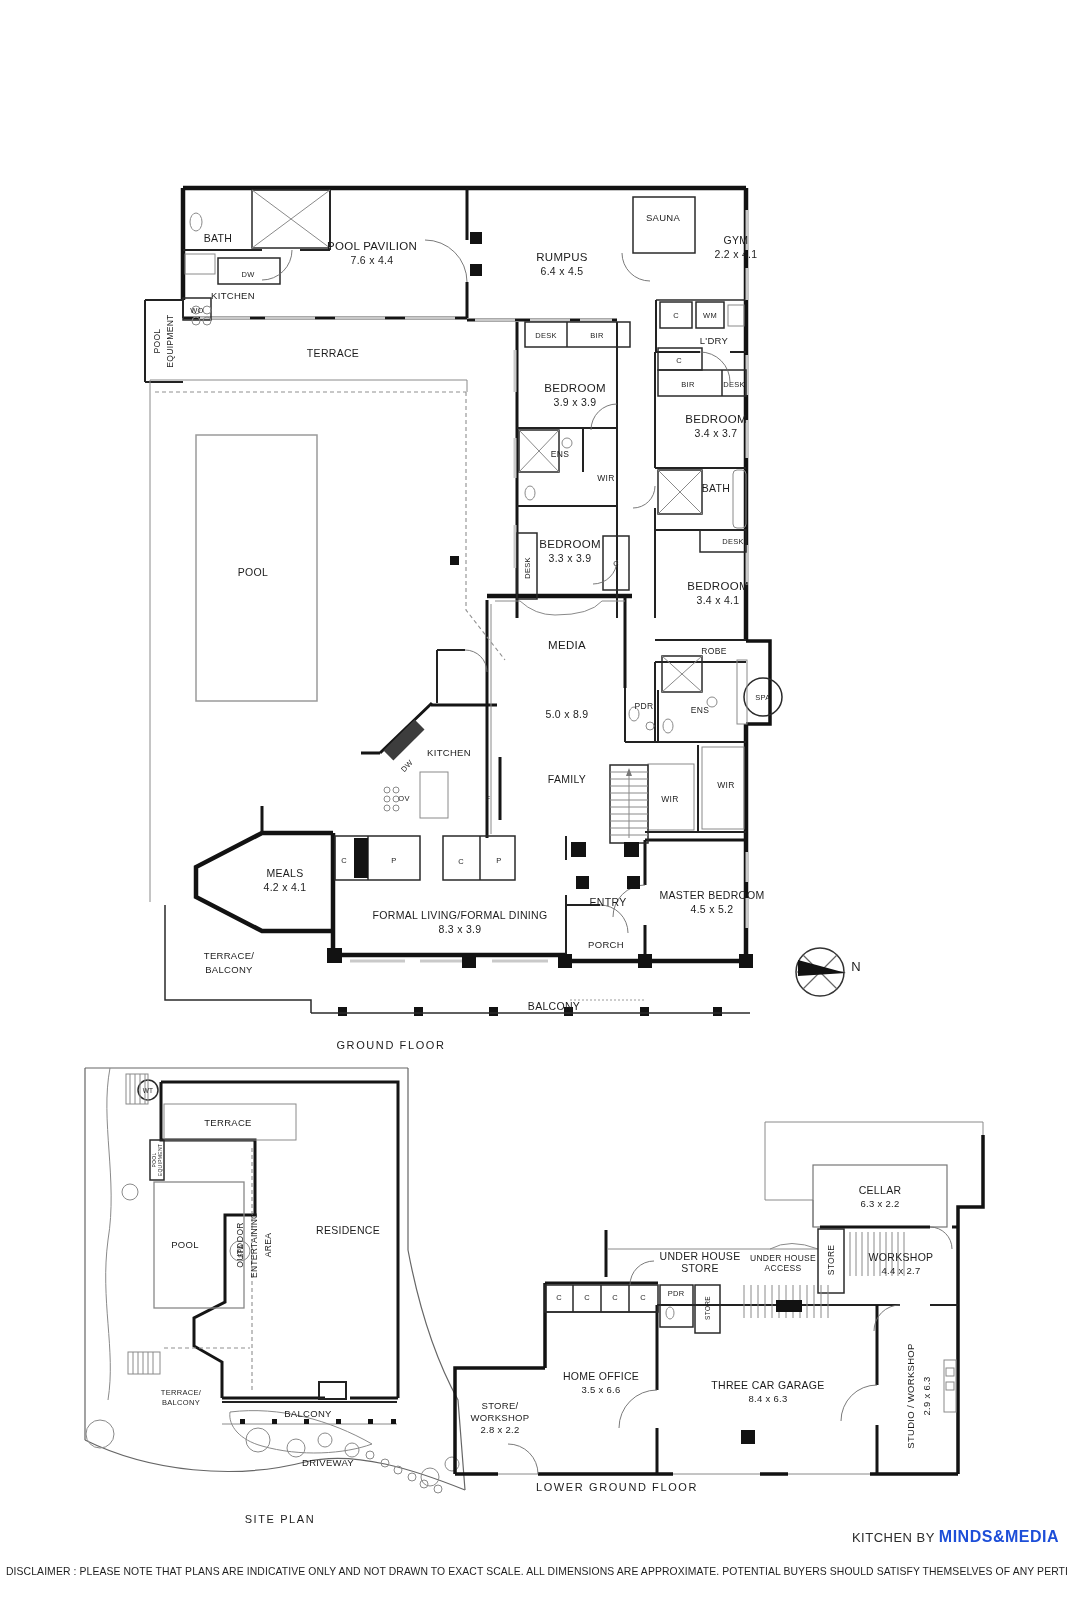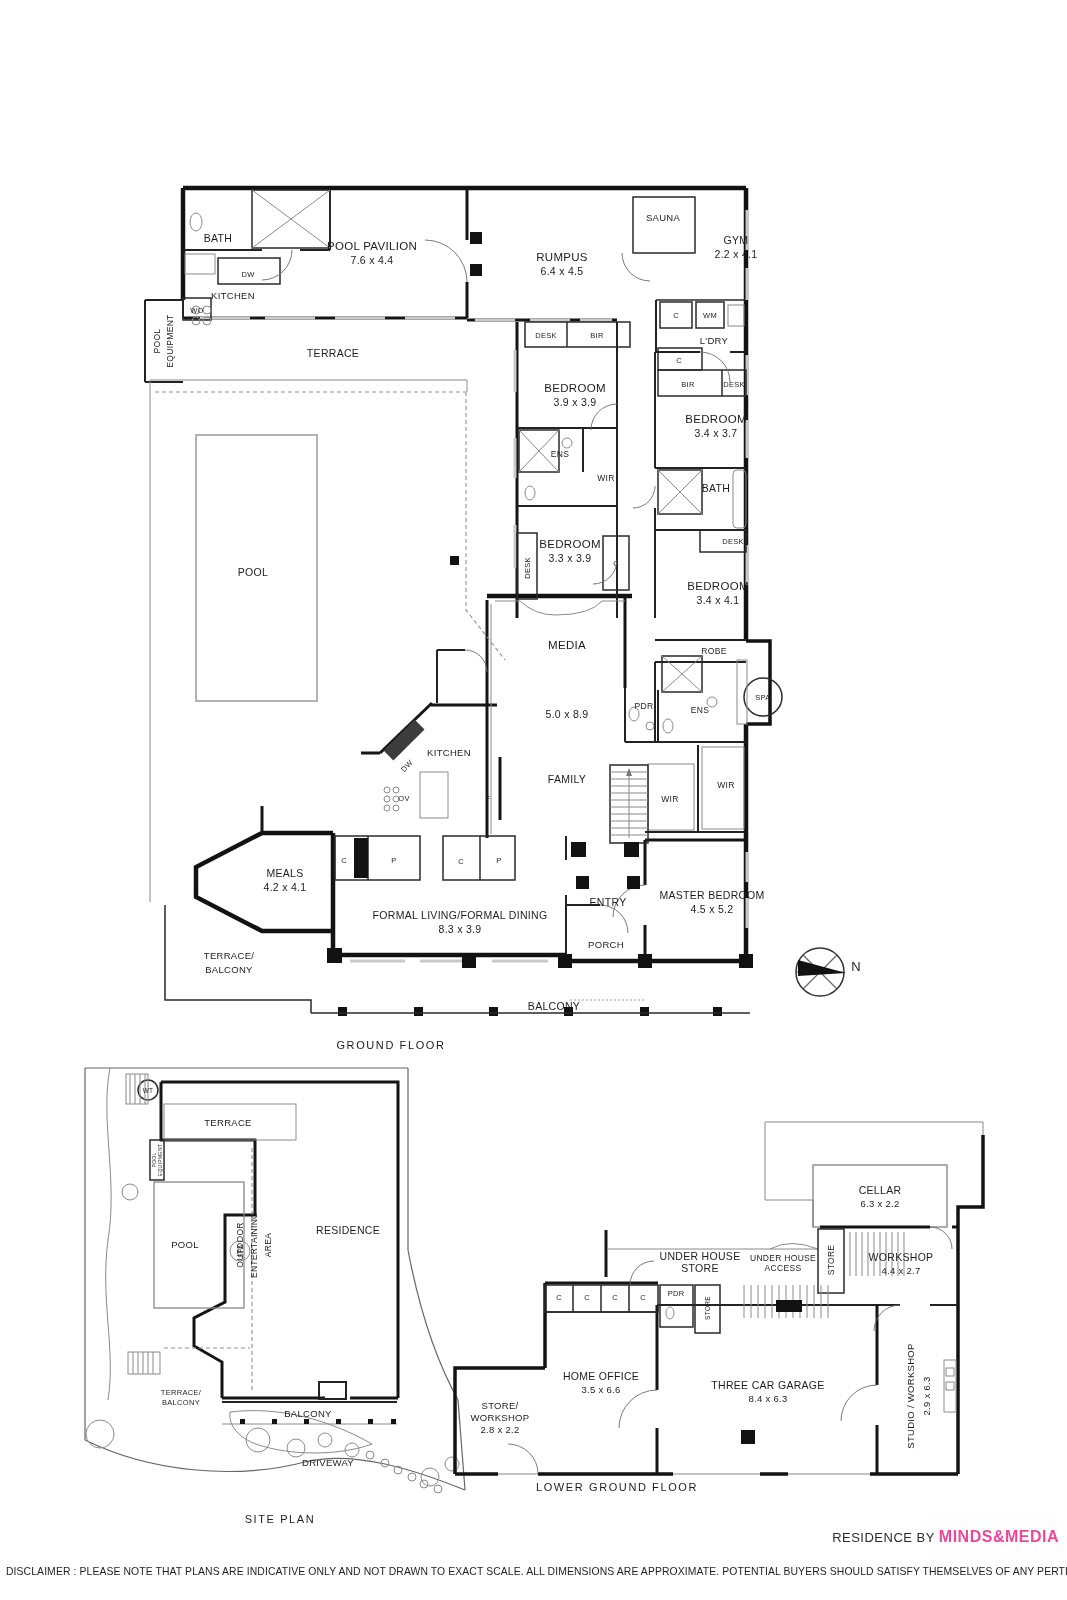--- a/index.html
+++ b/index.html
@@ -20,21 +20,21 @@
   .w15{stroke:#2a2a2a;stroke-width:1.5;fill:none}
   .lt{stroke:#8a8a8a;stroke-width:1;fill:none}
   .lt2{stroke:#666;stroke-width:1.2;fill:none}
   .win{stroke:#c9c9c9;stroke-width:3;fill:none}
   .dash{stroke:#8f8f8f;stroke-width:1.1;stroke-dasharray:4 3;fill:none}
   .dot{stroke:#9a9a9a;stroke-width:1;stroke-dasharray:2 2;fill:none}
   .arc{stroke:#6b6b6b;stroke-width:.9;fill:none}
   .blk{fill:#121212;stroke:none}
   
   .produced{position:absolute;top:1528px;right:8px;color:#2b2b2b;font-size:13px;letter-spacing:.5px;}
-  .produced .brand{font-weight:bold;font-size:16px;color:#ec4899;letter-spacing:.5px;}
+  .produced .brand{font-weight:bold;font-size:16px;color:#1d4ed8;letter-spacing:.5px;}
   .disclaimer{position:absolute;left:6px;top:1566px;width:1056px;color:#1e1e1e;font-size:10.4px;letter-spacing:.1px;white-space:nowrap;}
 </style>
 </head>
 <body>
 
 <div class="page">
 <svg width="1067" height="1600" viewBox="0 0 1067 1600">
 
   <g>
     <g>
@@ -387,17 +387,17 @@
       <text class="t s9 vm" x="926" y="1396" transform="rotate(-90 926 1396)">2.9 x 6.3</text>
       <text class="t s9" x="500" y="1409">STORE/</text>
       <text class="t s9" x="500" y="1421">WORKSHOP</text>
       <text class="t s9" x="500" y="1433">2.8 x 2.2</text>
       <text class="t ttl" x="617" y="1491">LOWER GROUND FLOOR</text>
     </g>
   </g>
 </svg>
 
 <div class="produced">
-  <span>RESIDENCE BY</span>
+  <span>KITCHEN BY</span>
   <span class="brand">MINDS&amp;MEDIA</span>
 </div>
 <div class="disclaimer">DISCLAIMER : PLEASE NOTE THAT PLANS ARE INDICATIVE ONLY AND NOT DRAWN TO EXACT SCALE. ALL DIMENSIONS ARE APPROXIMATE. POTENTIAL BUYERS SHOULD SATISFY THEMSELVES OF ANY PERTINENT MATTERS.</div>
 </div>
 
 </body></html>

